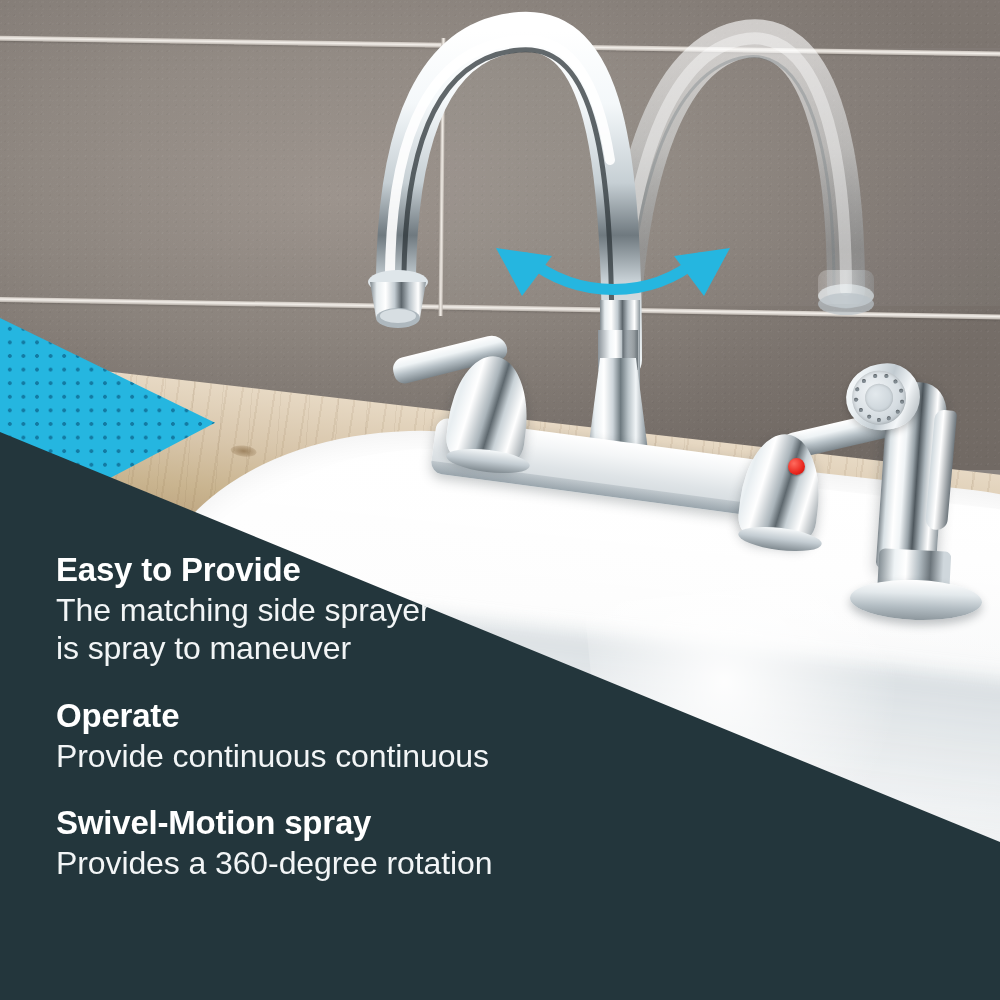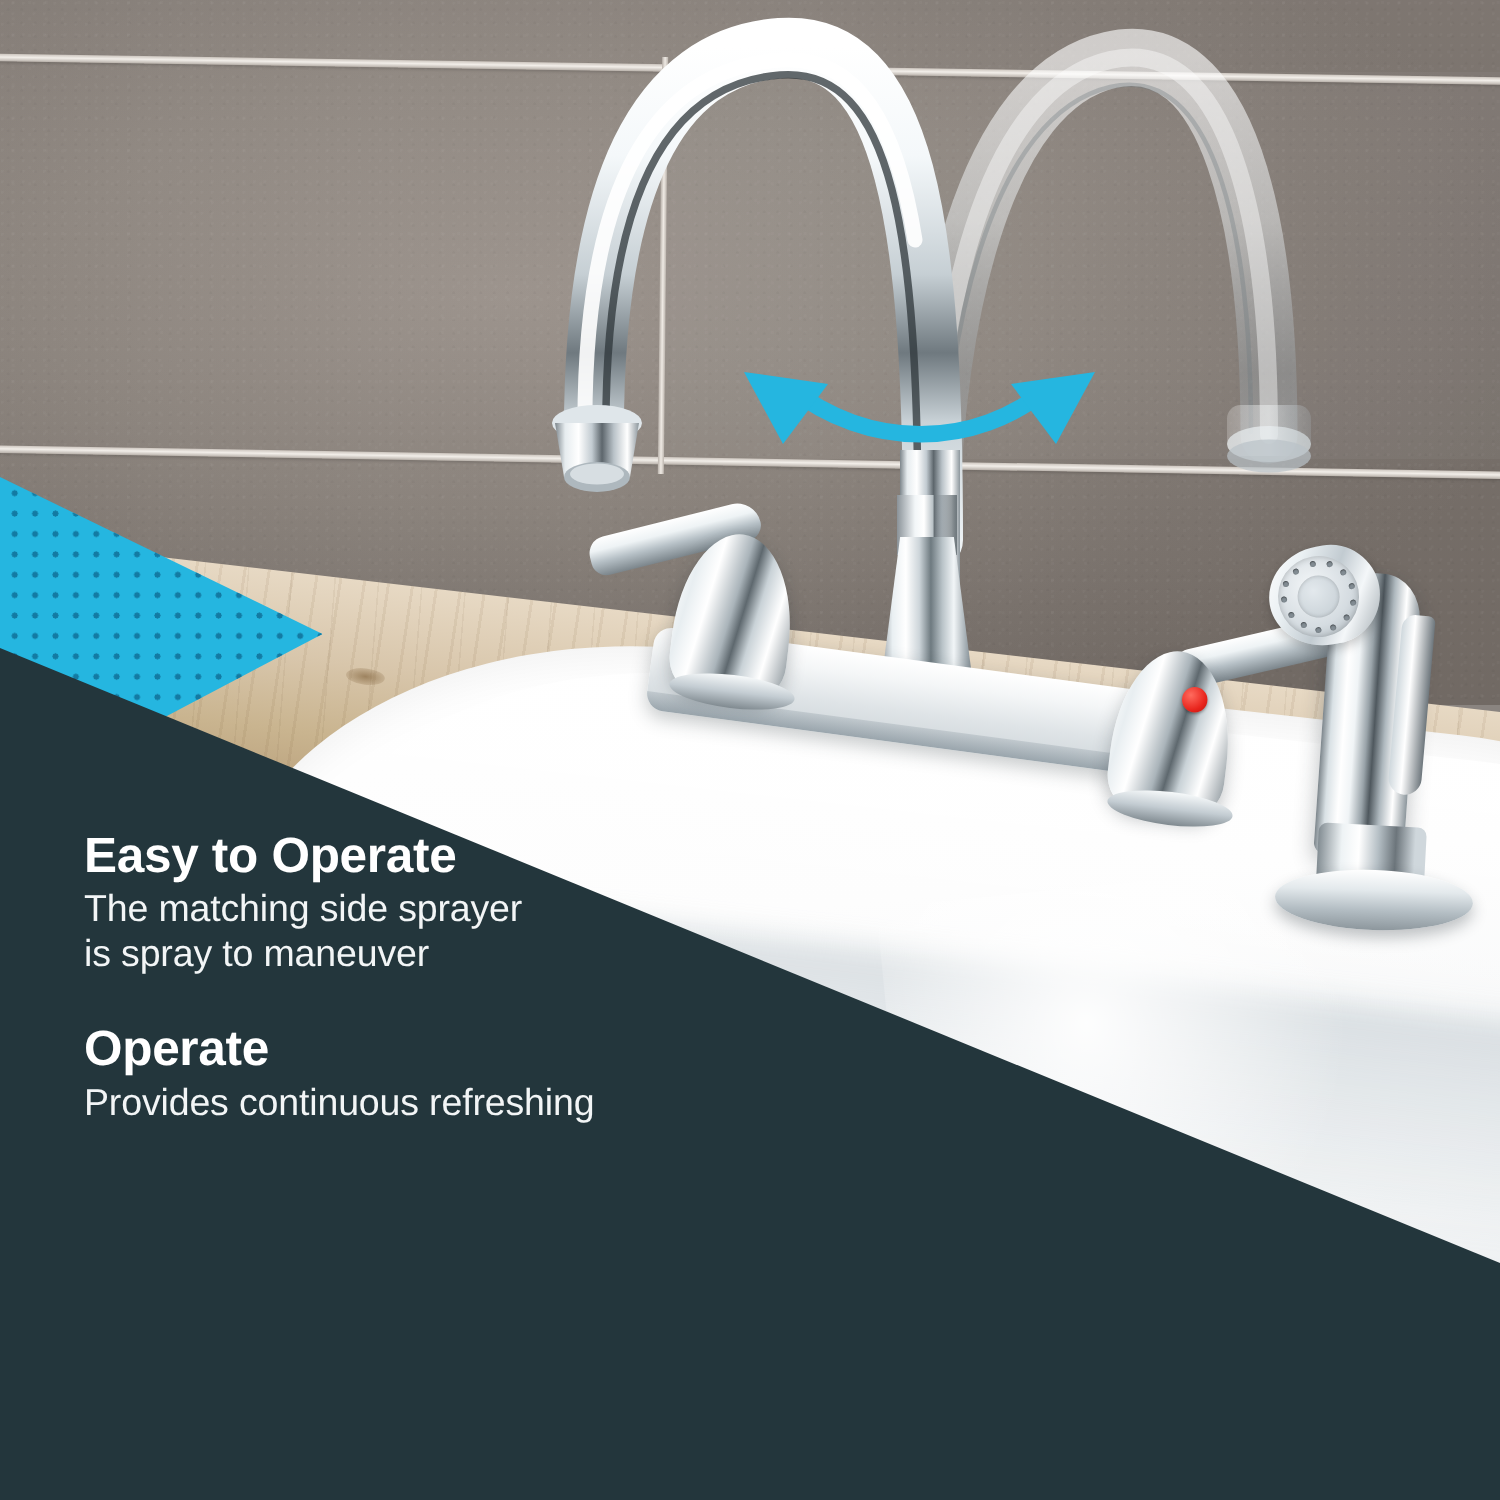--- a/index.html
+++ b/index.html
@@ -227,21 +227,21 @@
 
   
   .copy{position:absolute;left:56px;top:552px;width:560px;}
   .block{margin-bottom:30px;}
   .block:last-child{margin-bottom:0;}
   .b-title{
     font-size:33px;font-weight:bold;color:#ffffff;
     letter-spacing:-.2px;line-height:1.12;margin:0 0 2px 0;
   }
   .b-desc{
-    font-size:25px;font-weight:normal;color:#f2f5f6;
+    font-size:32px;font-weight:normal;color:#f2f5f6;
     line-height:1.2;margin:0;letter-spacing:-.1px;
   }
 </style>
 </head>
 <body>
 
 <div id="stage">
 
   <div class="wall">
     <div class="wall-noise"></div>
@@ -387,26 +387,30 @@
 
   <div class="blue-tri">
     <div class="fill"></div>
   </div>
 
   <div class="navy"></div>
 
   <div class="copy">
 
     <div class="block">
-      <p class="b-title">Easy to Operate</p>
+      <p class="b-title">Easy to Provide</p>
       <p class="b-desc">The matching side sprayer</p>
       <p class="b-desc">is spray to maneuver</p>
     </div>
 
     <div class="block">
       <p class="b-title">Operate</p>
-      <p class="b-desc">Provides continuous refreshing</p>
-    </div>
-
+      <p class="b-desc">Provide continuous continuous</p>
+    </div>
+
+    <div class="block">
+      <p class="b-title">Swivel-Motion spray</p>
+      <p class="b-desc">Provides a 360-degree rotation</p>
+    </div>
 
   </div>
 
 </div>
 
 </body></html>

